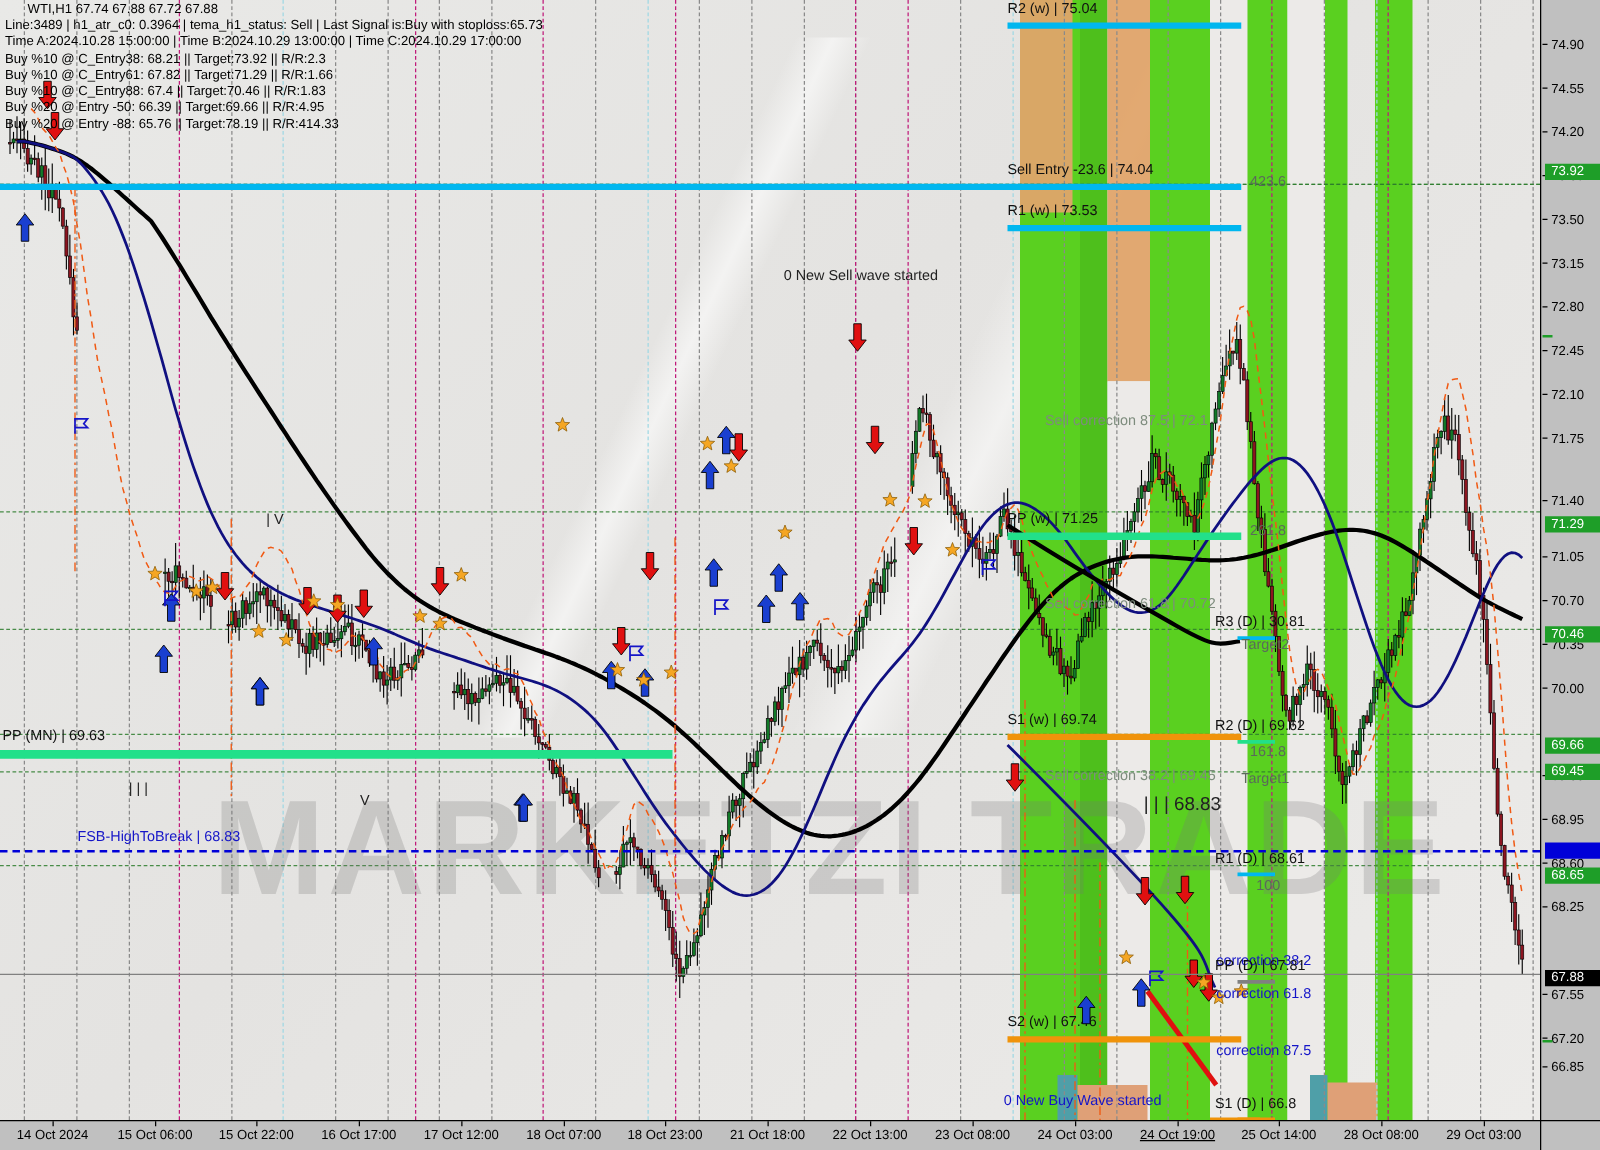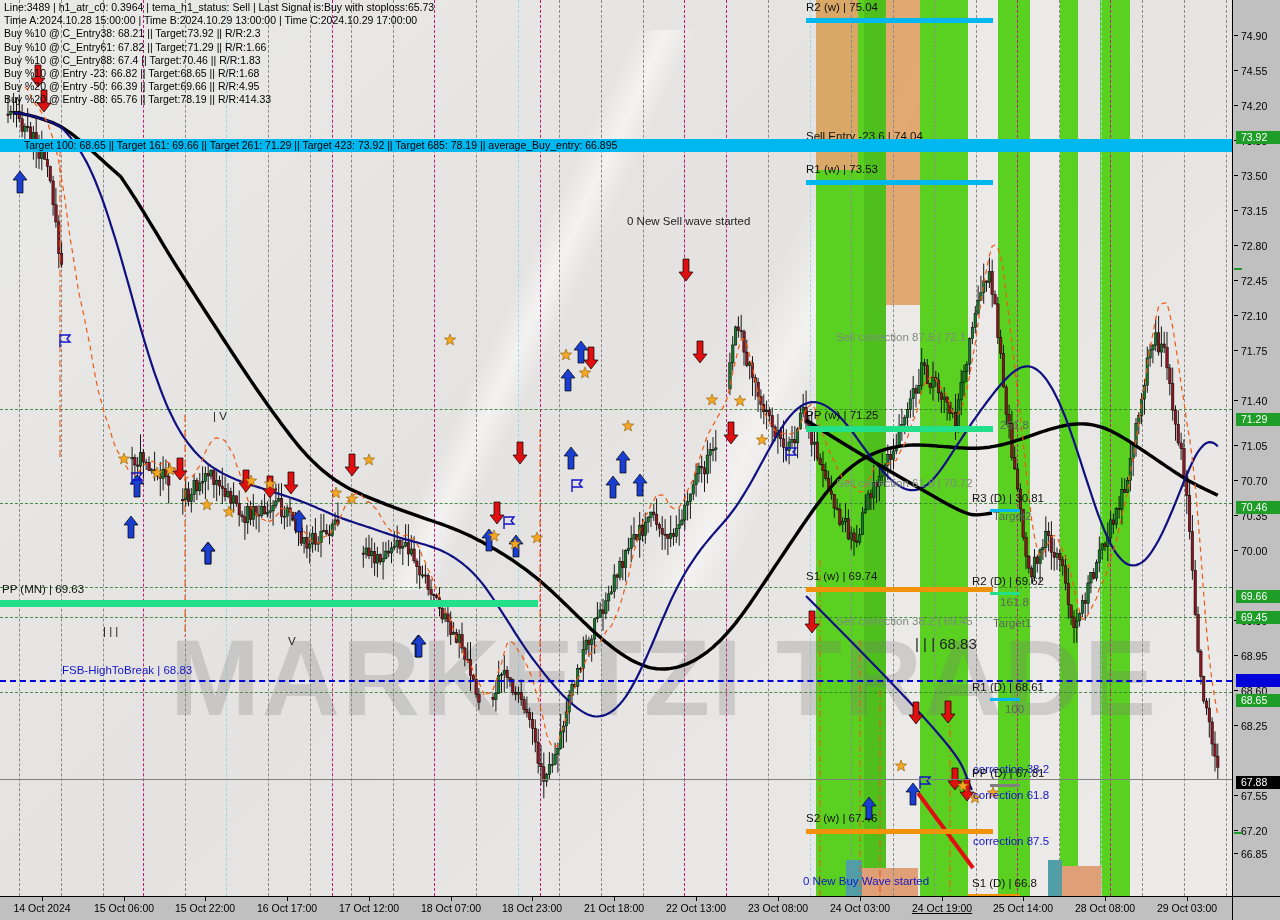--- a/index.html
+++ b/index.html
@@ -1286,31 +1286,31 @@
           <div class="lvl-label grey" style="left: 1000px; top: 140px;">423.6</div>
           <div class="lvl-label grey" style="left: 1000px; top: 419px;">261.8</div>
           <div class="lvl-label grey" style="left: 1000px; top: 596px;">161.8</div>
           <div class="lvl-label grey" style="left: 993px; top: 510px;">Target2</div>
           <div class="lvl-label grey" style="left: 993px; top: 617px;">Target1</div>
           <div class="lvl-label grey" style="left: 1005px; top: 703px;">100</div>
         </div>
     </div>
 
     <div id="info">
+      <div><span class="sym">WTI,H1</span>
+           <span>67.74 67.88 67.72 67.88</span></div>
       <div>Line:3489 | h1_atr_c0: 0.3964 | tema_h1_status: Sell | Last Signal is:Buy with stoploss:65.73</div>
       <div>Time A:2024.10.28 15:00:00 | Time B:2024.10.29 13:00:00 | Time C:2024.10.29 17:00:00</div>
       <div>Buy %10 @ C_Entry38: 68.21 || Target:73.92 || R/R:2.3</div>
       <div>Buy %10 @ C_Entry61: 67.82 || Target:71.29 || R/R:1.66</div>
       <div>Buy %10 @ C_Entry88: 67.4 || Target:70.46 || R/R:1.83</div>
-      <div>Buy %10 @ Entry -23: 66.82 || Target:68.65 || R/R:1.68</div>
       <div>Buy %20 @ Entry -50: 66.39 || Target:69.66 || R/R:4.95</div>
       <div>Buy %20 @ Entry -88: 65.76 || Target:78.19 || R/R:414.33</div>
     </div>
 
-    <div id="statusbar">Target 100: 68.65 || Target 161: 69.66 || Target 261: 71.29 || Target 423: 73.92 || Target 685: 78.19 || average_Buy_entry: 66.895</div>
   </div>
 
   <div id="yaxis">
       <div class="ytick" style="top: 30px;">74.90</div>
       <div class="ytick" style="top: 65px;">74.55</div>
       <div class="ytick" style="top: 100px;">74.20</div>
       <div class="ytick" style="top: 135px;">73.85</div>
       <div class="ytick" style="top: 170px;">73.50</div>
       <div class="ytick" style="top: 205px;">73.15</div>
       <div class="ytick" style="top: 240px;">72.80</div>

